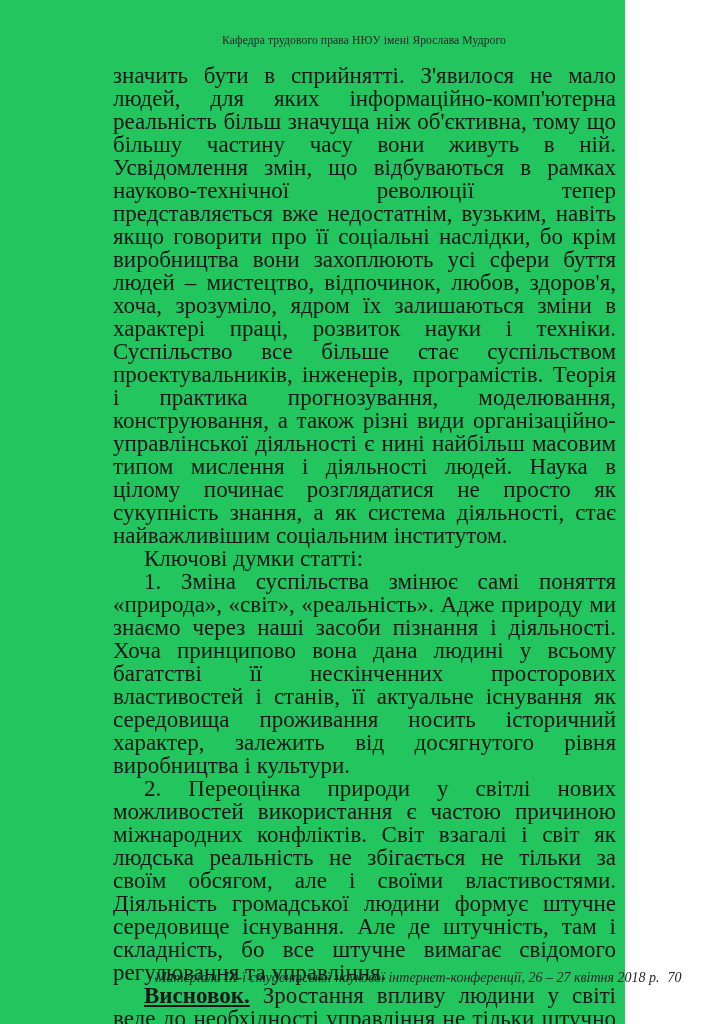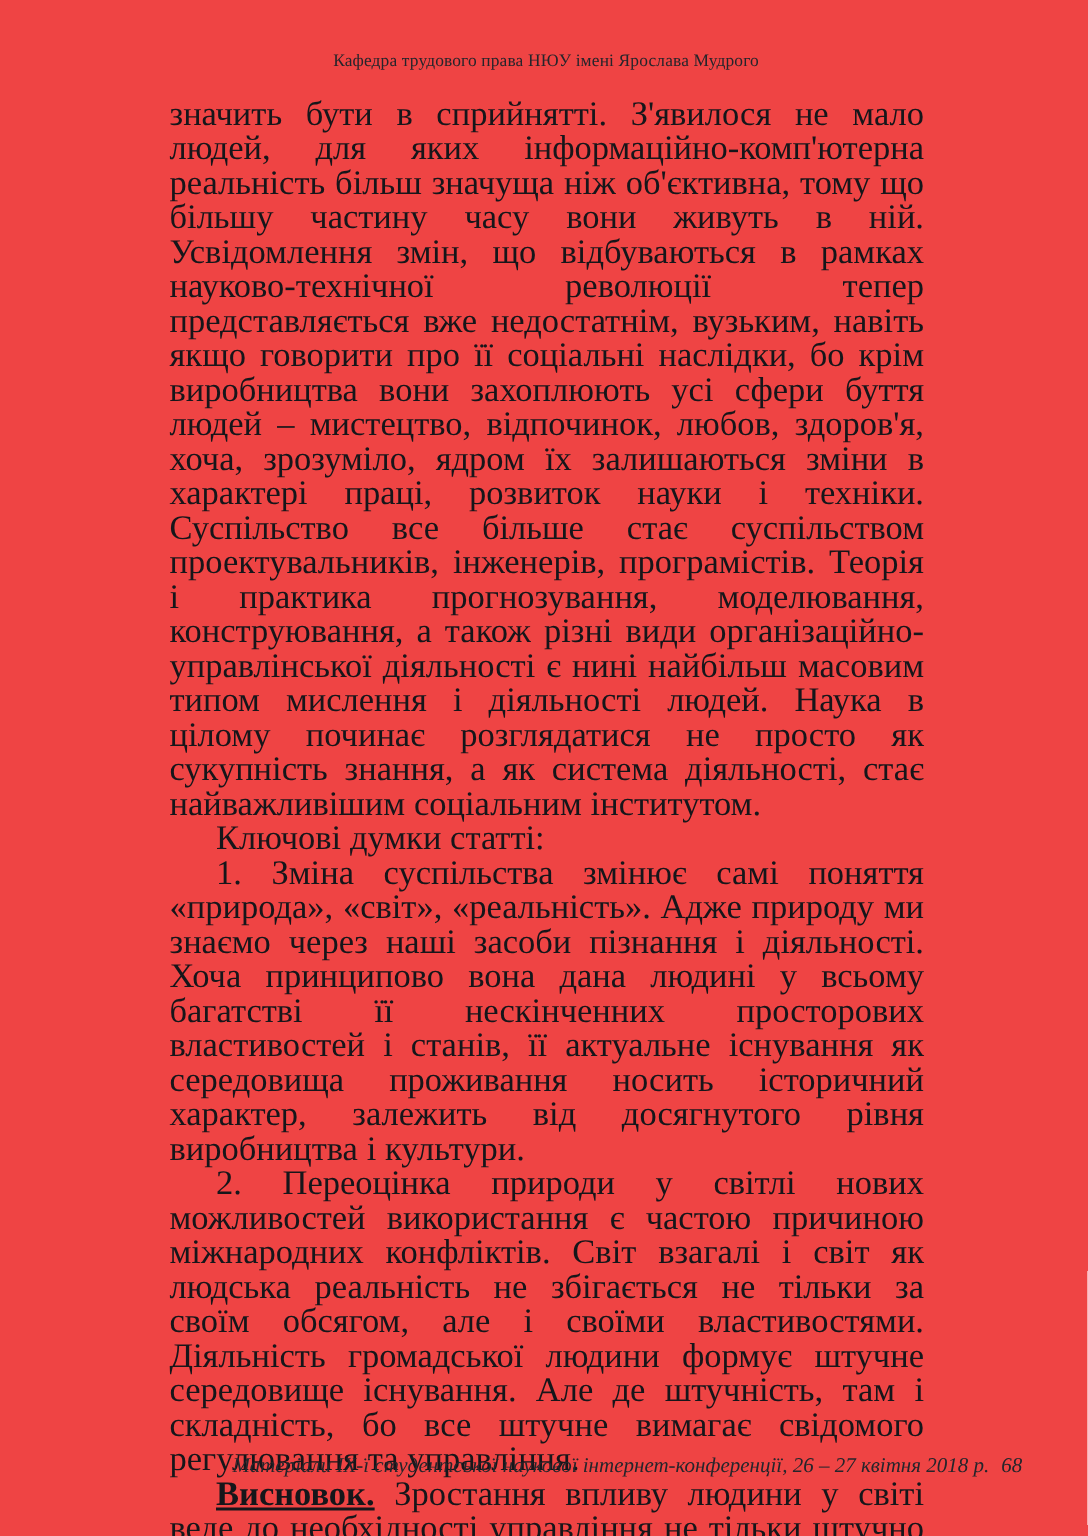--- a/index.html
+++ b/index.html
@@ -11,23 +11,23 @@
     width: 725px;
     height: 1024px;
     overflow: hidden;
     font-family: "Liberation Serif", "DejaVu Serif", serif;
     color: #16161a;
     -webkit-font-smoothing: antialiased;
   }
 
   .page {
     position: relative;
-    width: 725px;
+    width: 625px;
     height: 1024px;
-    background: #ef4444;
+    background: #22c55e;
     box-sizing: border-box;
   }
 
   
   .running-head {
     position: absolute;
     top: 34px;
     left: 113px;
     width: 502px;
     text-align: center;
@@ -109,16 +109,16 @@
     <p class="para indent">1. Зміна суспільства змінює самі поняття «природа», «світ», «реальність». Адже природу ми знаємо через наші засоби пізнання і діяльності. Хоча принципово вона дана людині у всьому багатстві її нескінченних просторових властивостей і станів, її актуальне існування як середовища проживання носить історичний характер, залежить від досягнутого рівня виробництва і культури.</p>
 
     <p class="para indent">2. Переоцінка природи у світлі нових можливостей використання є частою причиною міжнародних конфліктів. Світ взагалі і світ як людська реальність не збігається не тільки за своїм обсягом, але і своїми властивостями. Діяльність громадської людини формує штучне середовище існування. Але де штучність, там і складність, бо все штучне вимагає свідомого регулювання та управління.</p>
 
     <p class="para indent"><span class="conclusion-label">Висновок.</span><span> Зростання впливу людини у світі веде до необхідності управління не тільки штучно створеними предметами, але і природно нуючими процесами – природою, бо вона вже втрачає здатність до стихійної утилізації наслідків і відходів виробництва. Всебічне пристосування природи до наших потреб, ми повинні оплачувати цілеспрямованими зусиллями по підтримці її власної рівноваги, аж до переходу до її відновлення. Хоча на відміну від діяльності по створенню технічних систем у відношенні до природи людина не активний як творець, а як перетворювач (оскільки він не перетворює її у штучні предмети), природа все більше і більше втягується в сферу його активності, що породжує суперечності, розв'язання яких вимагає врахування того, що утворюється нова специфічна цілісність «природа – суспільство».</span></p>
 
   </div>
 
   <div class="footer">
     <span class="footer-text">Матеріали IX-ї студентської наукової інтернет-конференції, 26 – 27 квітня 2018 р.</span>
-    <span class="footer-page">68</span>
+    <span class="footer-page">70</span>
   </div>
 
 </div>
 
 </body></html>

